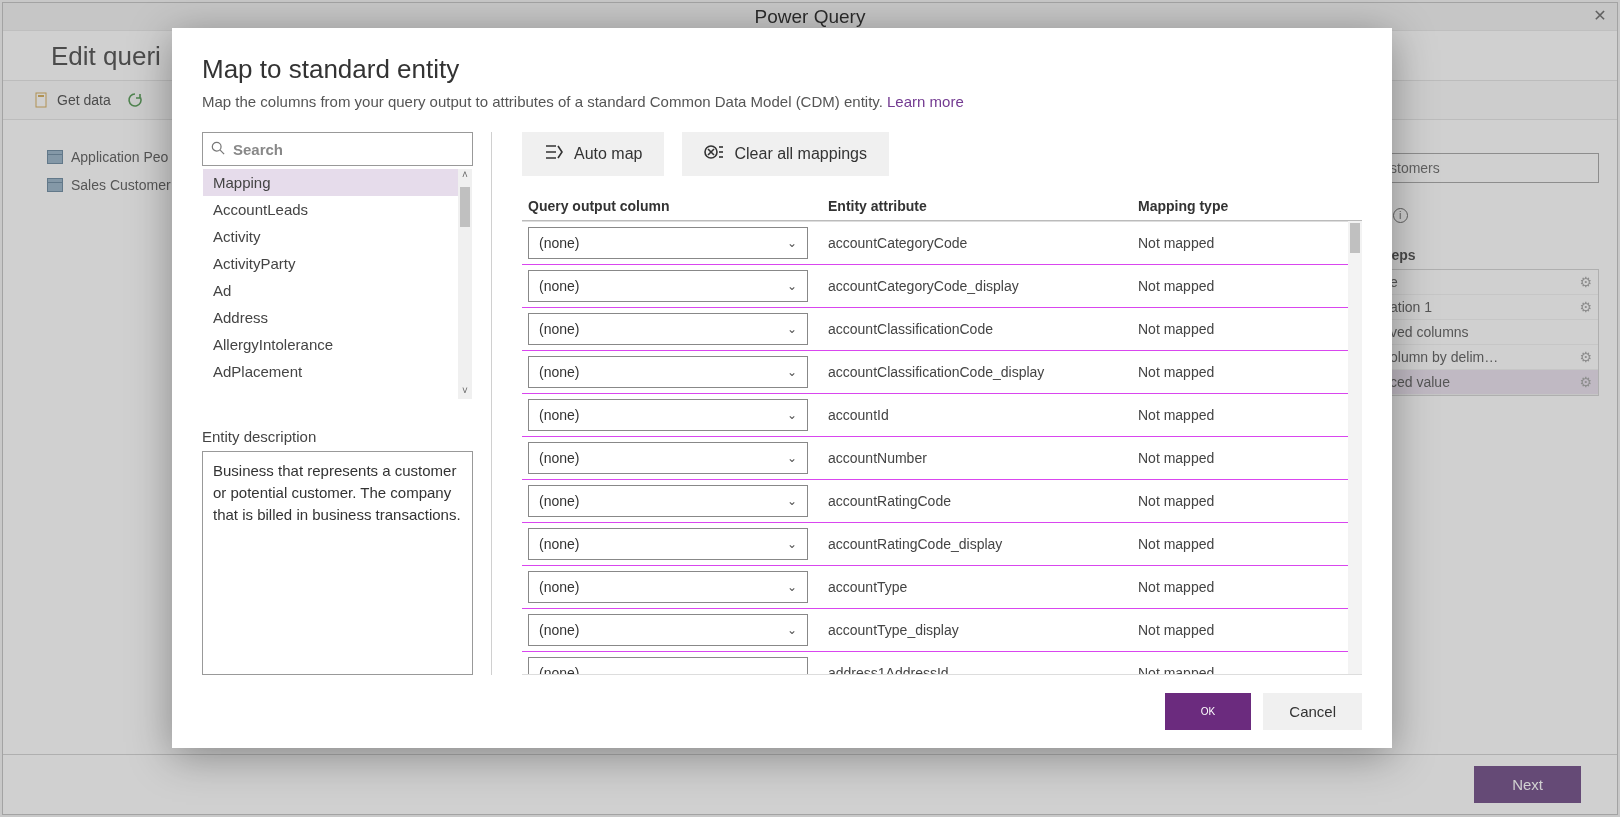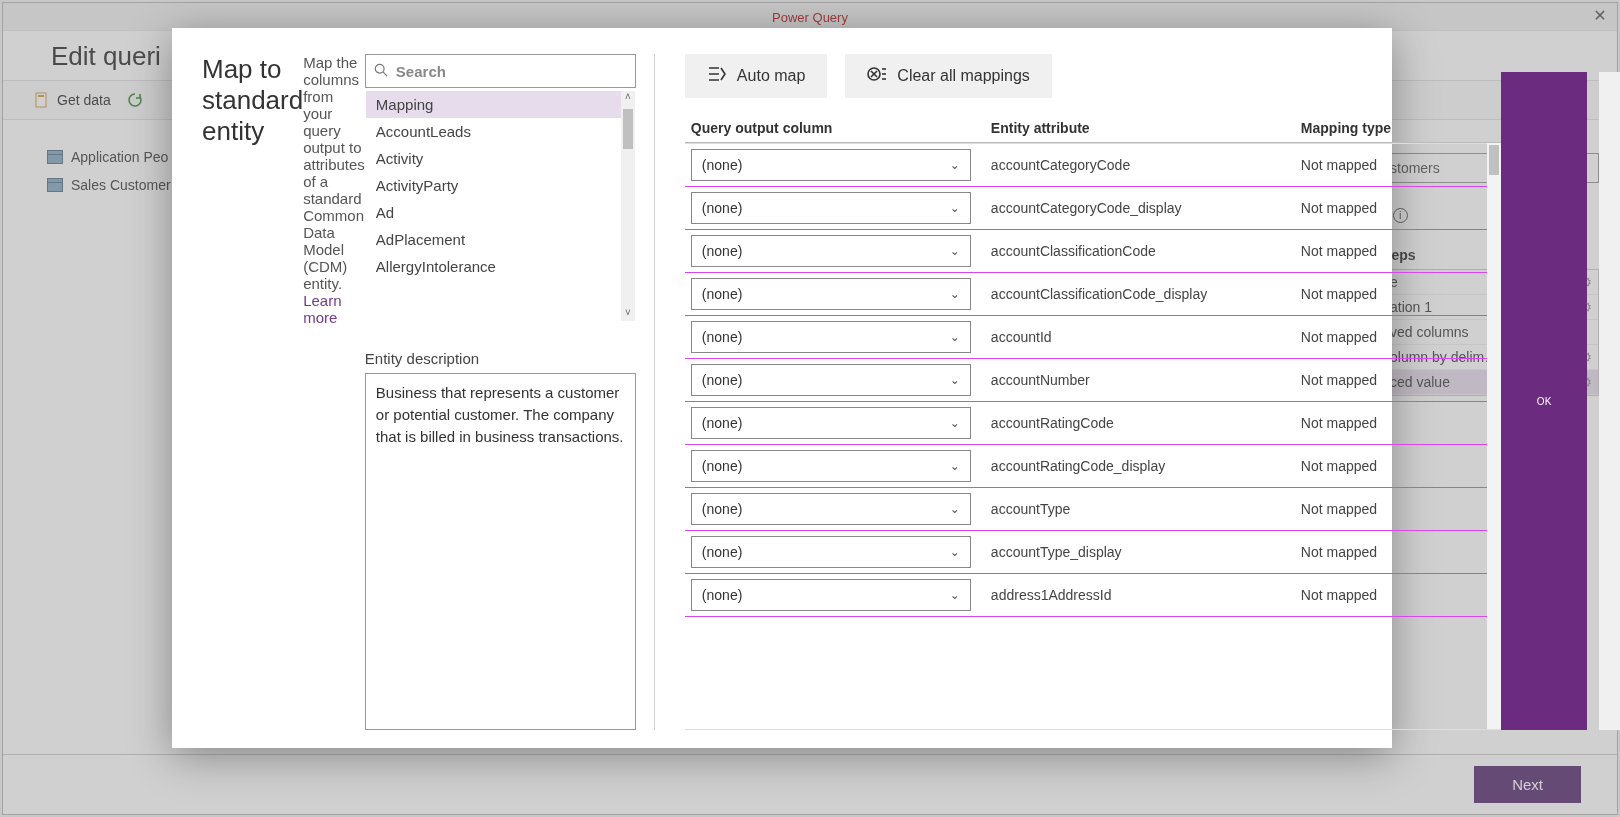--- a/index.html
+++ b/index.html
@@ -25,22 +25,22 @@
     height: 28px;
     background: #f0f0f0;
     position: relative;
     border-bottom: 1px solid #e5e5e5;
   }
   .titlebar-title {
     position: absolute;
     left: 50%;
     top: 50%;
     transform: translate(-50%, -50%);
-    color: #b91c1c;
-    font-size: 13px;
+    color: #000000;
+    font-size: 19px;
   }
   .titlebar-close {
     position: absolute;
     right: 8px;
     top: 4px;
     width: 18px;
     height: 18px;
     color: #555;
     font-size: 16px;
     text-align: center;
@@ -179,21 +179,21 @@
   .modal {
     position: absolute;
     top: 28px;
     left: 172px;
     width: 1220px;
     height: 720px;
     background: #fff;
     box-shadow: 0 8px 40px rgba(0,0,0,0.35);
     padding: 26px 30px 18px 30px;
     display: flex;
-    flex-direction: row;
+    flex-direction: column;
   }
   .modal-title {
     font-size: 26px;
     font-weight: 400;
     color: #333;
     margin-bottom: 8px;
   }
   .modal-sub {
     font-size: 15px;
     color: #555;
@@ -458,22 +458,23 @@
         </span>
         <input type="text" placeholder="Search" style="">
       </div>
 
       <div class="entity-list">
         <div class="entity-item selected">Mapping</div>
         <div class="entity-item">AccountLeads</div>
         <div class="entity-item">Activity</div>
         <div class="entity-item">ActivityParty</div>
         <div class="entity-item">Ad</div>
+        <div class="entity-item">Address</div>
+        <div class="entity-item">AllergyIntolerance</div>
         <div class="entity-item">AdPlacement</div>
-        <div class="entity-item">AllergyIntolerance</div>
         <div class="entity-scroll">
           <div class="up">˄</div>
           <div class="thumb"></div>
           <div class="down" style="position:absolute;bottom:0;width:100%;">˅</div>
         </div>
       </div>
 
       <div class="desc-label">Entity description</div>
       <div class="desc-box">Business that represents a customer or potential customer. The company that is billed in business transactions.</div>
     </div>

